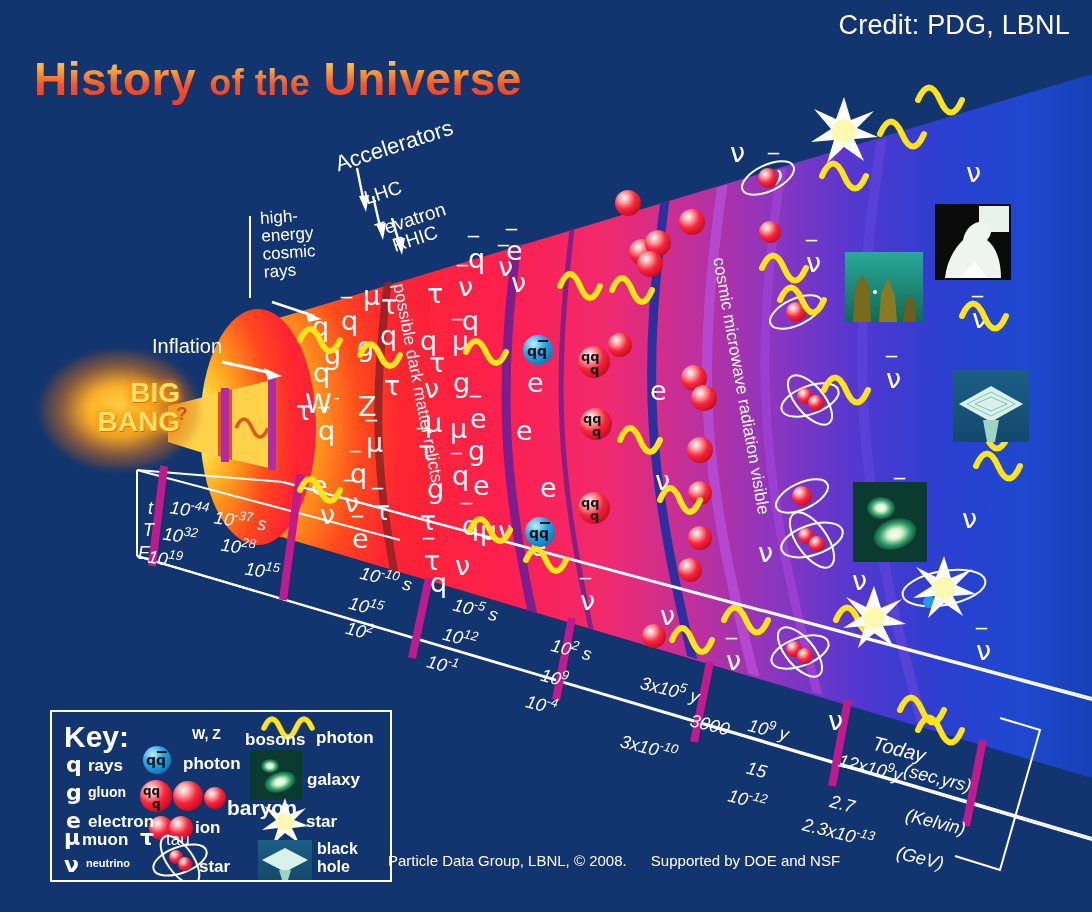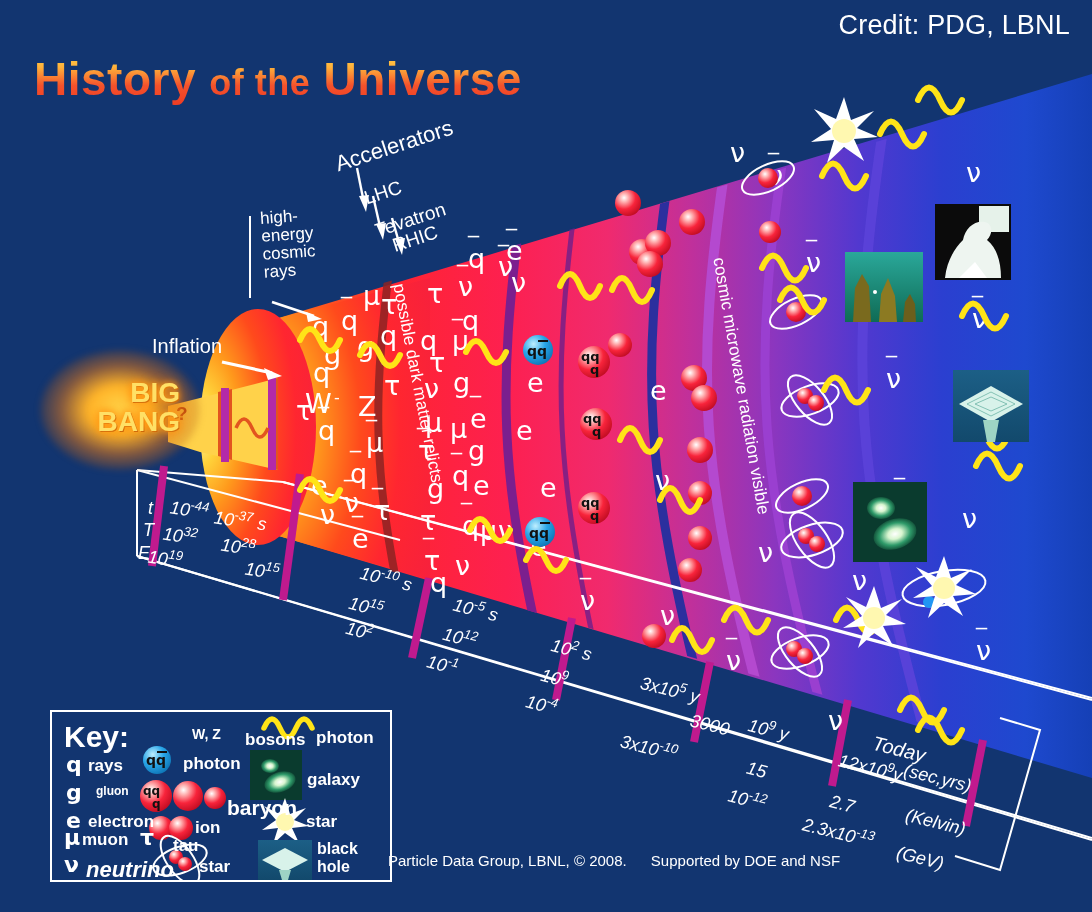--- a/index.html
+++ b/index.html
@@ -619,35 +619,35 @@
     <div class="kt" style="left:140px;top:14px;font-size:14px;font-weight:bold;">W, Z</div>
     <div class="kt" style="left:193px;top:18px;font-size:17px;font-weight:bold;">bosons</div>
     <div class="kt" style="left:264px;top:16px;font-size:17px;font-weight:bold;">photon</div>
 
     <div class="kt" style="left:14px;top:40px;font-size:22px;font-weight:bold;font-family:'DejaVu Sans',sans-serif;">q</div>
     <div class="kt" style="left:36px;top:44px;font-size:17px;font-weight:bold;">rays</div>
     <div class="kt" style="left:131px;top:42px;font-size:17px;font-weight:bold;">photon</div>
     <div class="kt" style="left:255px;top:58px;font-size:17px;font-weight:bold;">galaxy</div>
 
     <div class="kt" style="left:14px;top:68px;font-size:22px;font-weight:bold;font-family:'DejaVu Sans',sans-serif;">g</div>
-    <div class="kt" style="left:36px;top:72px;font-size:12px;font-weight:bold;margin-left:8px;">gluon</div>
+    <div class="kt" style="left:36px;top:72px;font-size:14px;font-weight:bold;">gluon</div>
     <div class="kt" style="left:175px;top:84px;font-size:21px;font-weight:bold;">baryon</div>
 
     <div class="kt" style="left:14px;top:96px;font-size:22px;font-weight:bold;font-family:'DejaVu Sans',sans-serif;">e</div>
     <div class="kt" style="left:36px;top:100px;font-size:17px;font-weight:bold;">electron</div>
     <div class="kt" style="left:143px;top:106px;font-size:17px;font-weight:bold;">ion</div>
     <div class="kt" style="left:254px;top:100px;font-size:17px;font-weight:bold;">star</div>
 
     <div class="kt" style="left:12px;top:113px;font-size:22px;font-weight:bold;font-family:'DejaVu Sans',sans-serif;">μ</div>
     <div class="kt" style="left:30px;top:118px;font-size:17px;font-weight:bold;">muon</div>
     <div class="kt" style="left:88px;top:113px;font-size:22px;font-weight:bold;font-family:'DejaVu Sans',sans-serif;">τ</div>
-    <div class="kt" style="left:121px;top:118px;font-size:17px;font-weight:bold;margin-top:6px;">tau</div>
+    <div class="kt" style="left:114px;top:118px;font-size:17px;font-weight:normal;">tau</div>
 
     <div class="kt" style="left:12px;top:140px;font-size:22px;font-weight:bold;font-family:'DejaVu Sans',sans-serif;">ν</div>
-    <div class="kt" style="left:34px;top:145px;font-size:22px;font-weight:bold;font-style:italic;">neutrino</div>
+    <div class="kt" style="left:34px;top:145px;font-size:11px;font-weight:bold;">neutrino</div>
     <div class="kt" style="left:147px;top:145px;font-size:17px;font-weight:bold;">star</div>
     <div class="kt" style="left:265px;top:128px;font-size:16px;font-weight:bold;line-height:1.1;">black hole</div>
   </div>
 
   <div id="footer">
     <span>Particle Data Group, LBNL, © 2008.</span>
     <span>Supported by DOE and NSF</span>
   </div>
 
 </div>

